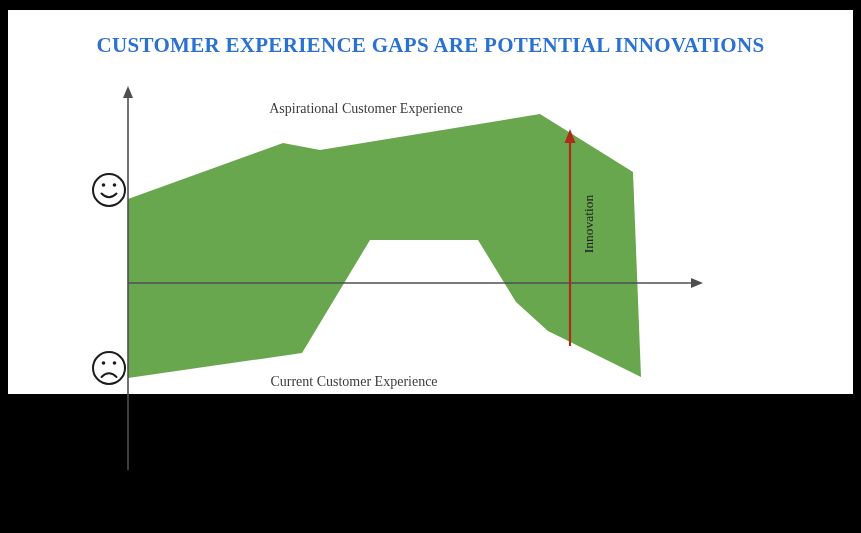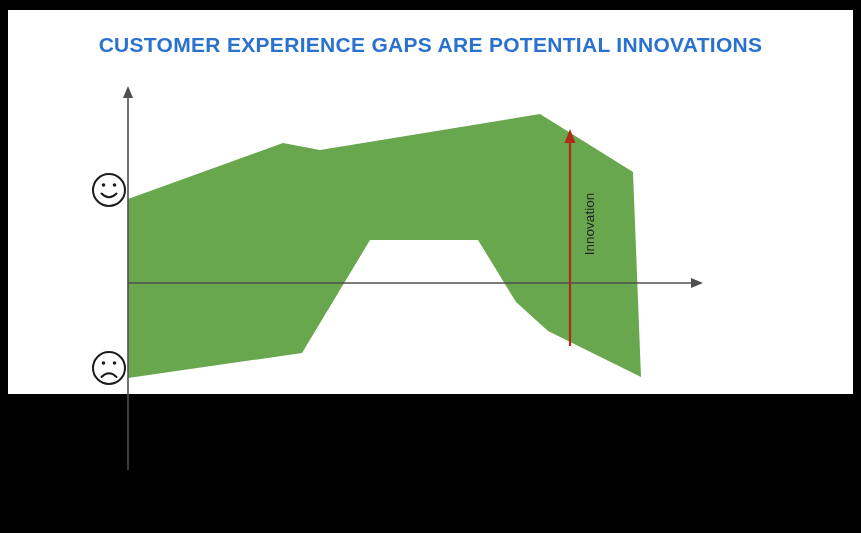--- a/index.html
+++ b/index.html
@@ -1,21 +1,21 @@
 <!DOCTYPE html>
 <html style="--frame: #000000; --canvas: #ffffff; --title: #2a71d0; --band: #69a74f; --arrow: #ae2a19; --axis: #4f4f4f; --text: #3c3c3c;"><head>
 <meta charset="utf-8">
 <style>
   html,body{margin:0;padding:0;}
   body{
     width:861px;height:533px;overflow:hidden;
     font-family:"Liberation Sans", sans-serif;
     background:var(--frame,#000);
   }
-  .frame{position:relative;width:861px;height:402px;background:var(--frame,#000);}
+  .frame{position:relative;width:861px;height:402px;background:var(--frame,#000);font-family:Liberation Serif, serif;}
   .canvas{
     position:absolute;top:10px;left:8px;right:8px;bottom:8px;
     background:var(--canvas,#fff);
   }
   .title{
     position:absolute;top:33px;left:0;right:0;margin:0;
     text-align:center;
     font-size:21px;font-weight:bold;letter-spacing:0.3px;
     color:var(--title,#2a71d0);
     z-index:3;
@@ -72,18 +72,20 @@
     </g>
 
     <g transform="translate(109,368)">
       <circle class="face" cx="0" cy="0" r="16"></circle>
       <circle class="face-dot" cx="-5.5" cy="-5" r="1.8"></circle>
       <circle class="face-dot" cx="5.5" cy="-5" r="1.8"></circle>
       <path class="face" d="M -7.5 9 Q 0 1.5 7.5 9" stroke-linecap="round"></path>
     </g>
   </svg>
 
+  <div class="label label-aspirational">Aspirational Customer Experience</div>
 
+  <div class="label label-current">Current Customer Experience</div>
 
   <div class="label label-innovation">Innovation</div>
 
 
 </div>
 
 </body></html>

